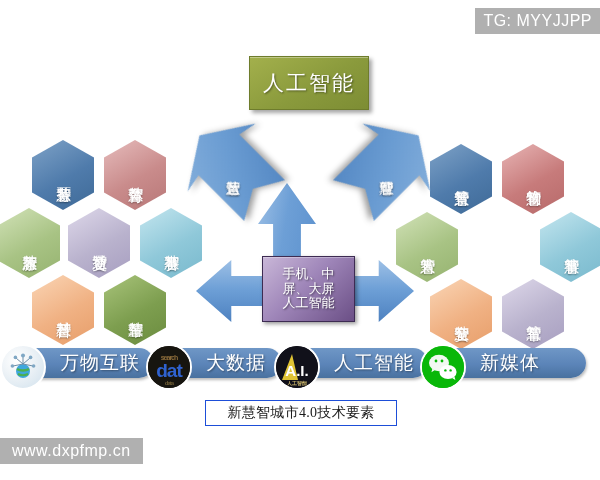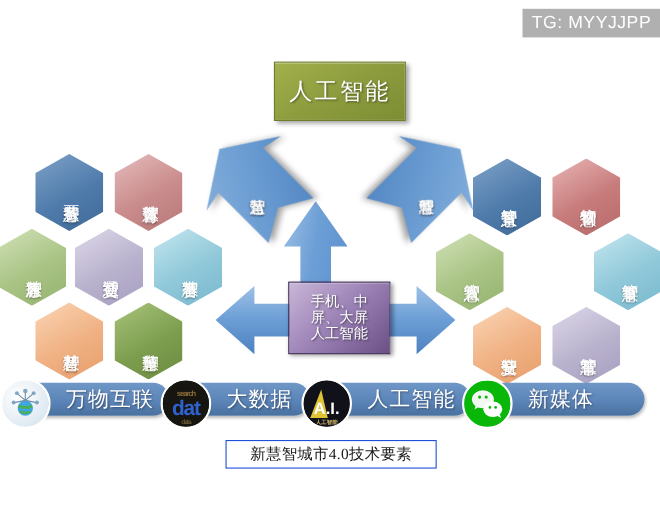--- a/index.html
+++ b/index.html
@@ -130,20 +130,21 @@
     display:flex;align-items:center;justify-content:center;
     font-size:14px;color:#1a1a1a;letter-spacing:.3px;
   }
 </style>
 </head>
 <body>
 
 <div id="stage">
 
   <div class="wm" id="wm-tg">TG: MYYJJPP</div>
+  <div class="wm" id="wm-site">www.dxpfmp.cn</div>
 
   <div id="title-box">人工智能</div>
 
   <div class="hex" style="left:32px;top:140px;background:linear-gradient(150deg,#7ea2c7 0%,#4f7bab 55%,#3f6a97 100%);">
     <div class="lbl">
         <span>智慧票务</span>
       </div>
   </div>
   <div class="hex" style="left:104px;top:140px;background:linear-gradient(150deg,#e6bcbc 0%,#c98b8b 55%,#b87878 100%);">
     <div class="lbl">

